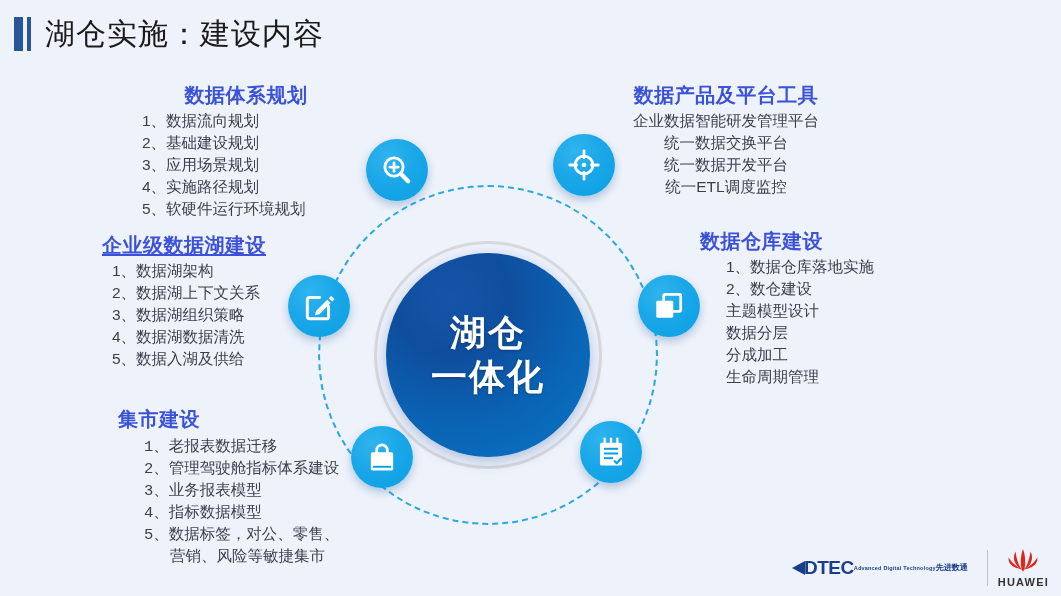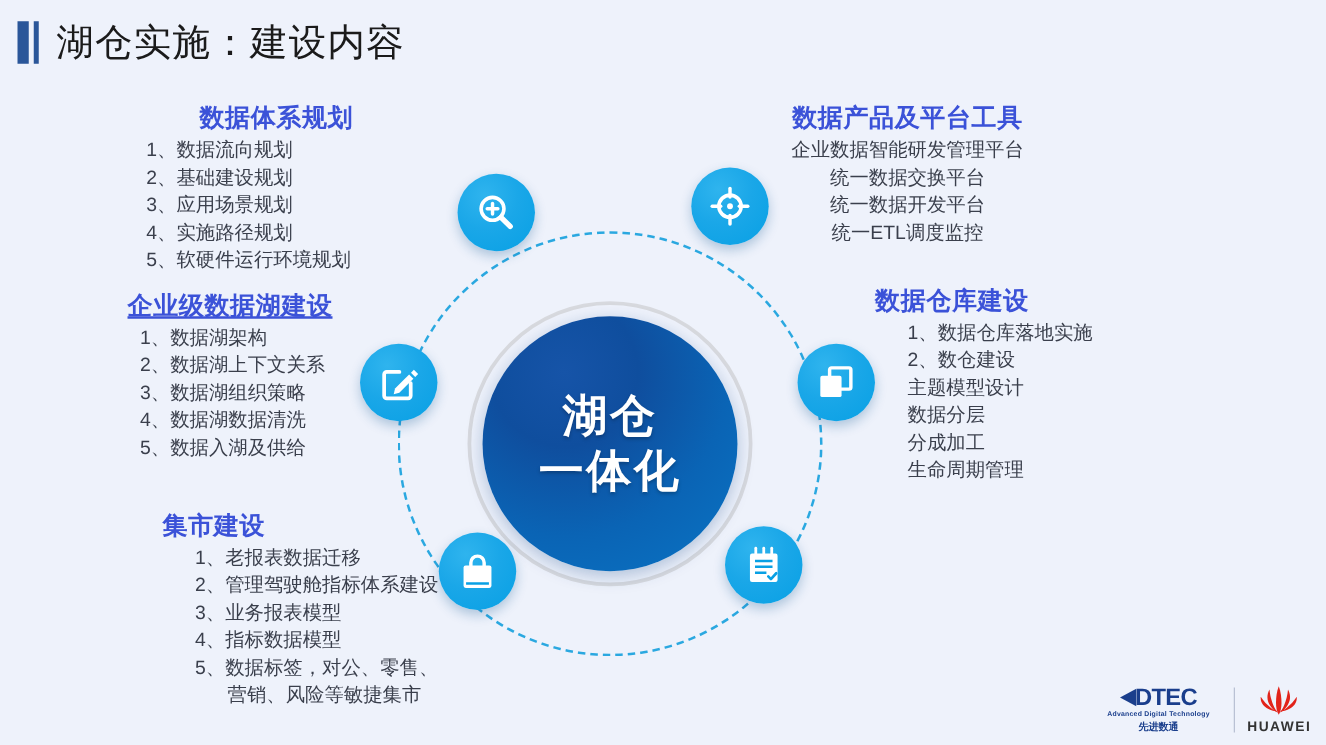--- a/index.html
+++ b/index.html
@@ -63,21 +63,21 @@
   .b-list li.cont{padding-left:26px;}
   .b-list.center li{text-align:center;}
   .b-list.indent li{padding-left:26px;}
 
   
   .head-left{text-align:left;}
   .head-center{text-align:center;}
 
   
   .logos{position:absolute;right:12px;bottom:8px;display:flex;align-items:center;}
-  .dtec{display:flex;flex-direction:column;align-items:center;padding-right:9px;}
+  .dtec{display:flex;align-items:center;padding-right:9px;}
   .dtec-top{display:flex;align-items:center;}
   .dtec-arrow{width:0;height:0;border-top:7px solid transparent;border-bottom:7px solid transparent;border-right:13px solid #1a3e8c;margin-right:-1px;}
   .dtec-word{font-size:19px;font-weight:bold;color:#1a3e8c;letter-spacing:-0.5px;line-height:19px;}
   .dtec-sub{font-size:5.5px;color:#1a3e8c;letter-spacing:.2px;line-height:8px;font-weight:bold;}
   .dtec-cn{font-size:8px;color:#1a3e8c;font-weight:bold;line-height:11px;}
   .logo-div{width:1px;height:36px;background:#b9c1d4;margin:0 10px;}
   .huawei{display:flex;flex-direction:column;align-items:center;}
   .huawei-cn{font-size:11px;color:#333;letter-spacing:1.2px;font-weight:bold;margin-top:1px;}
 </style>
 </head>
@@ -151,21 +151,21 @@
       <line x1="16" y1="3.4" x2="16" y2="8.2" stroke="#fff" stroke-width="2.1" stroke-linecap="round"></line>
       <line x1="22" y1="3.4" x2="22" y2="8.2" stroke="#fff" stroke-width="2.1" stroke-linecap="round"></line>
       <rect x="5.6" y="7.4" width="20.8" height="21.4" rx="1.6" fill="#fff"></rect>
       <line x1="9.4" y1="13" x2="22.6" y2="13" stroke="#08a0e4" stroke-width="1.9"></line>
       <line x1="9.4" y1="17.4" x2="22.6" y2="17.4" stroke="#08a0e4" stroke-width="1.9"></line>
       <line x1="9.4" y1="21.8" x2="18" y2="21.8" stroke="#08a0e4" stroke-width="1.9"></line>
       <path d="M19.4 24.6l2 2 4-4.4" fill="none" stroke="#08a0e4" stroke-width="2" stroke-linecap="round" stroke-linejoin="round"></path>
     </svg>
   </div>
 
-  <div class="block" style="left:91px;top:82px;width:260px;">
+  <div class="block" style="left:116px;top:82px;width:260px;">
     <div class="b-head head-center">数据体系规划</div>
     <ul class="b-list indent">
       <li>1、数据流向规划</li>
       <li>2、基础建设规划</li>
       <li>3、应用场景规划</li>
       <li>4、实施路径规划</li>
       <li>5、软硬件运行环境规划</li>
     </ul>
   </div>
 
@@ -195,21 +195,21 @@
     <ul class="b-list indent">
       <li>1、数据仓库落地实施</li>
       <li>2、数仓建设</li>
       <li class="sub">主题模型设计</li>
       <li class="sub">数据分层</li>
       <li class="sub">分成加工</li>
       <li class="sub">生命周期管理</li>
     </ul>
   </div>
 
-  <div class="block" style="left:130px;top:408px;width:290px;">
+  <div class="block" style="left:118px;top:408px;width:290px;font-family:Liberation Mono, monospace;">
     <div class="b-head head-left">集市建设</div>
     <ul class="b-list indent">
       <li>1、老报表数据迁移</li>
       <li>2、管理驾驶舱指标体系建设</li>
       <li>3、业务报表模型</li>
       <li>4、指标数据模型</li>
       <li>5、数据标签，对公、零售、</li>
       <li class="cont" style="padding-left:52px;">营销、风险等敏捷集市</li>
     </ul>
   </div>

